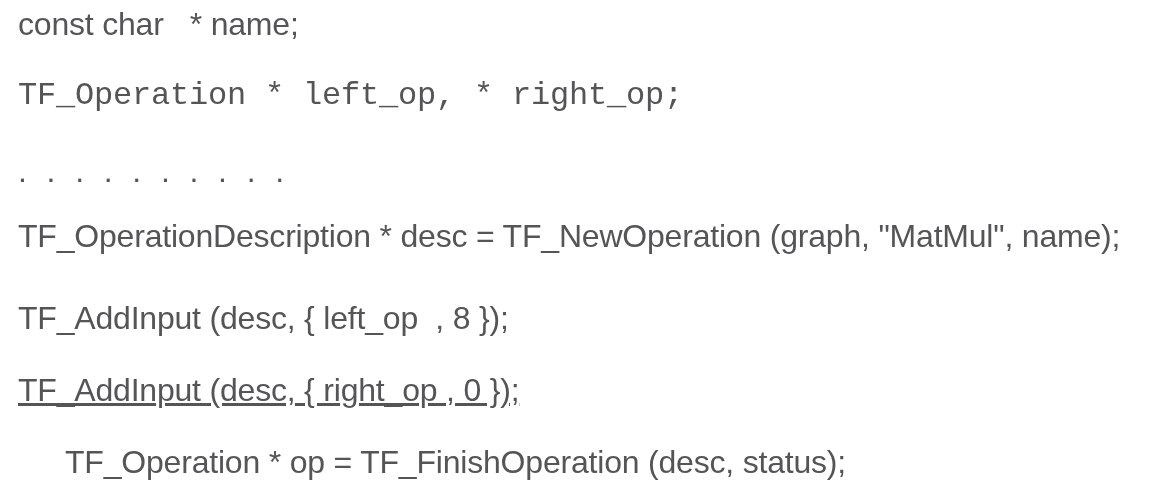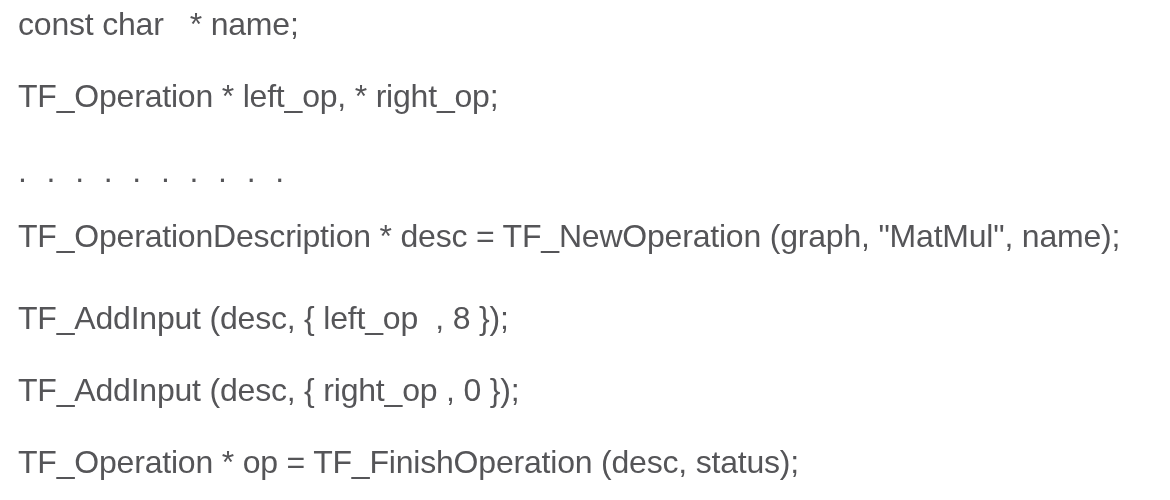--- a/index.html
+++ b/index.html
@@ -36,26 +36,26 @@
     font-family: "Liberation Sans", sans-serif;
     font-size: 32px;
     font-weight: 400;
     letter-spacing: -0.2px;
     color: #555558;
     -webkit-font-smoothing: antialiased;
   }
 
   
   .line-0 { top: 4px;   }
-  .line-1 { top: 76px;  }
+  .line-1 { top: 76px; font-family: Liberation Mono, monospace;  }
   .line-2 { top: 151px; }
   .line-3 { top: 216px; }
   .line-4 { top: 298px; }
-  .line-5 { top: 370px; }
-  .line-6 { top: 442px; }
+  .line-5 { top: 370px; text-decoration: underline; }
+  .line-6 { top: 442px; margin-left: 47px; }
 
   
   .line-separator {
     letter-spacing: 5.4px;
     color: #555558;
   }
 </style>
 </head>
 <body>
 

